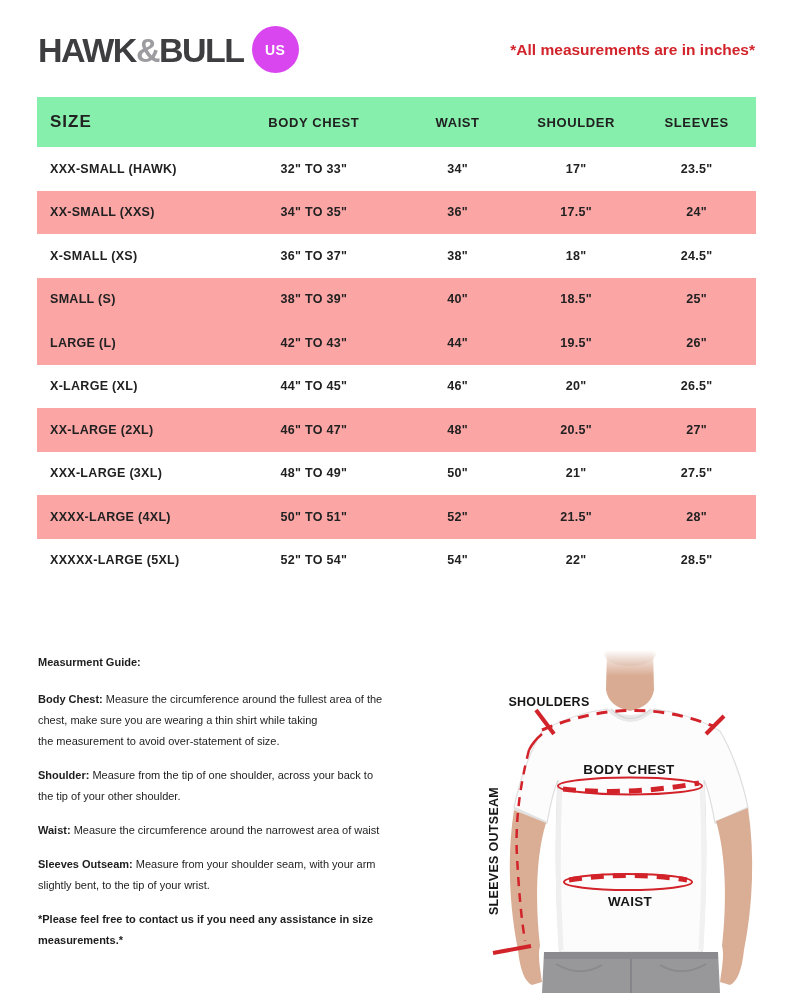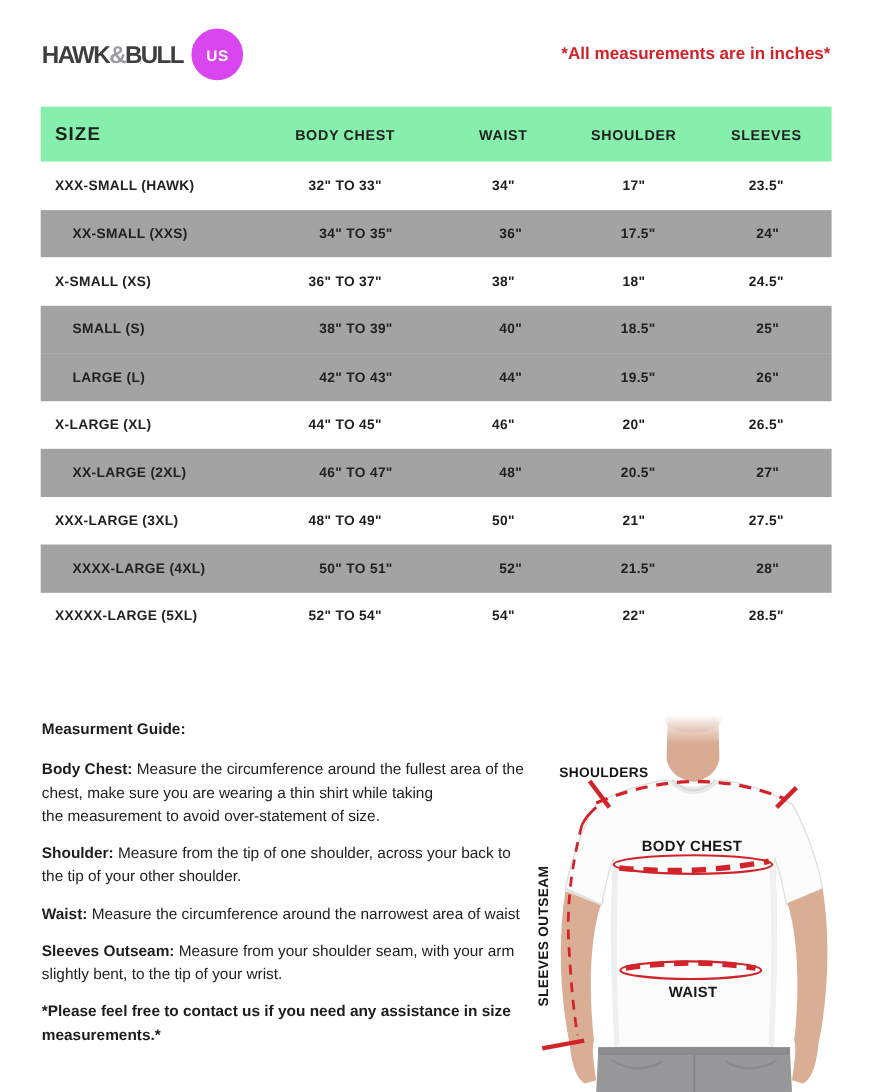--- a/index.html
+++ b/index.html
@@ -8,55 +8,55 @@
     width:794px; height:993px;
     background:#ffffff;
     font-family:"Liberation Sans", sans-serif;
     position:relative;
     overflow:hidden;
     color:#212121;
   }
 
   
   .brand { position:absolute; left:38px; top:26px; display:flex; align-items:center; }
-  .brand-text { font-size:22px; font-weight:bold; letter-spacing:-1.5px; color:#3e3e40; line-height:1; }
+  .brand-text { font-size:34px; font-weight:bold; letter-spacing:-1.5px; color:#3e3e40; line-height:1; }
   .brand-text .amp { color:#9d9da1; }
   .badge {
     width:47px; height:47px; border-radius:50%;
     background:#d946ef; color:#ffffff;
     font-size:14px; font-weight:bold; letter-spacing:.5px;
     display:flex; align-items:center; justify-content:center;
     margin-left:8px;
   }
   .note {
     position:absolute; top:41px; right:39px;
     font-size:15.5px; font-weight:bold; color:#d2232b;
   }
 
   
   .size-table { position:absolute; left:37px; top:97px; width:719px; }
   .thead { display:flex; align-items:center; height:50px; background:#86efac; }
   .trow  { display:flex; align-items:center; height:43.5px; background:#ffffff; }
-  .trow.alt { background:#a3a3a3;padding-left:16px; }
+  .trow.alt { background:#fca5a5; }
   .cell {
     font-weight:bold; font-size:12.5px; color:#212121;
     text-align:center; letter-spacing:.3px; white-space:nowrap;
   }
   .c0 { flex:0 0 26.5%; text-align:left; padding-left:13px; }
   .c1 { flex:0 0 24%; }
   .c2 { flex:0 0 16%; }
   .c3 { flex:0 0 17%; }
   .c4 { flex:0 0 16.5%; }
   .thead .cell { font-size:13px; letter-spacing:.6px; }
   .thead .c0 { font-size:17px; letter-spacing:1px; }
 
   
   .guide {
     position:absolute; left:38px; top:652px; width:470px;
-    font-size:14px; line-height:21px; color:#1d1d1d;
+    font-size:11px; line-height:21px; color:#1d1d1d;
   }
   .guide p { margin:4px 0 13px 0; }
   .guide .gtitle { font-weight:bold; margin-bottom:16px; }
   .guide b { font-weight:bold; }
   .guide .footnote { font-weight:bold; }
 
   
   .diagram { position:absolute; left:480px; top:650px; width:314px; height:343px; }
   .diagram text {
     font-family:"Liberation Sans", sans-serif;

